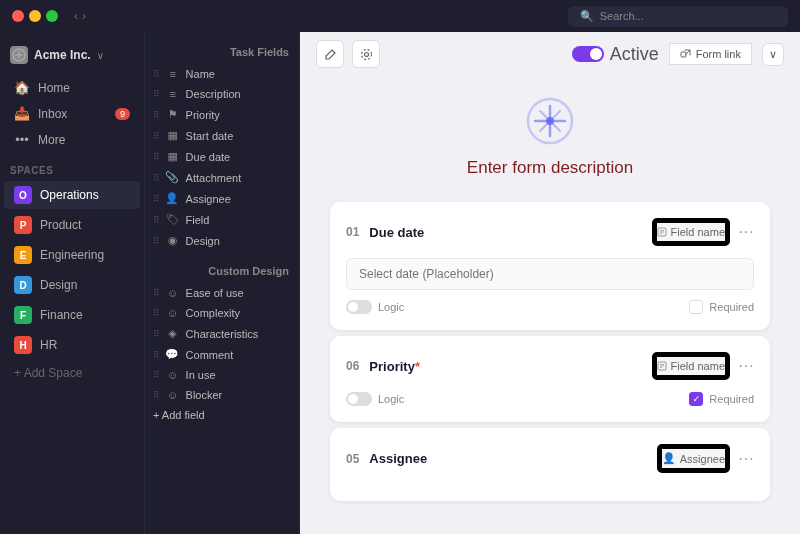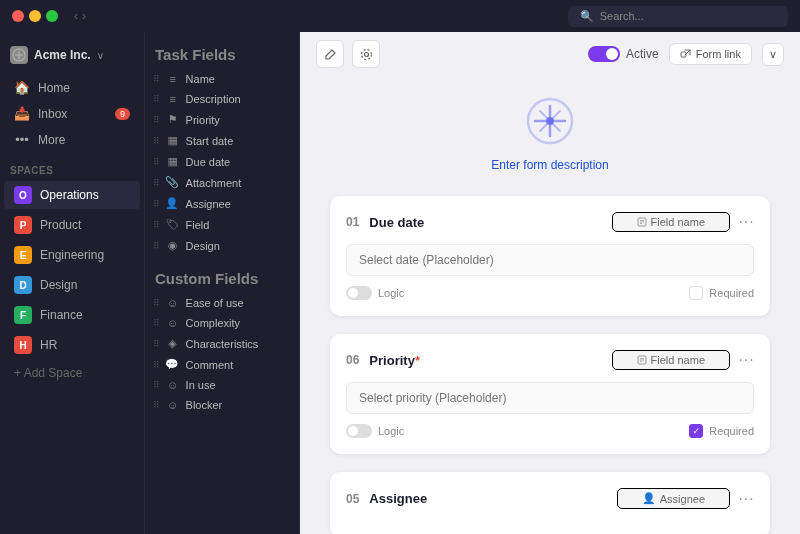--- a/index.html
+++ b/index.html
@@ -215,22 +215,23 @@
       width: 155px;
       background: #1e1e2e;
       border-right: 1px solid #2a2a3e;
       padding: 8px 0;
       overflow-y: auto;
       flex-shrink: 0;
     }
     .fields-section-title {
       padding: 6px 10px;
       color: #888;
-      font-size: 15px;
+      font-size: 11px;
       font-weight: 600;
+      text-align: right;
     }
     .field-row {
       display: flex;
       align-items: center;
       gap: 6px;
       padding: 4px 8px;
       cursor: pointer;
       color: #bbb;
       font-size: 11px;
     }
@@ -292,28 +293,28 @@
     }
     .toggle-knob {
       width: 12px;
       height: 12px;
       background: white;
       border-radius: 50%;
       position: absolute;
       right: 2px;
       top: 2px;
     }
-    .active-label { color: #555; font-size: 12px; }
+    .active-label { color: #555; font-size: 18px; }
     .form-link-btn {
       display: flex;
       align-items: center;
       gap: 5px;
       background: white;
       border: 1px solid #ddd;
-      border-radius: 6px;
+      border-radius: 0;
       padding: 4px 10px;
       cursor: pointer;
       font-size: 11px;
       color: #555;
     }
     .expand-btn {
       background: white;
       border: 1px solid #ddd;
       border-radius: 6px;
       padding: 4px 6px;
@@ -341,30 +342,30 @@
       width: 50px;
       height: 50px;
     }
     .form-title {
       font-size: 24px;
       font-weight: 700;
       color: #1a1a2e;
       margin-bottom: 6px;
     }
     .form-description {
-      color: #1d4ed8;
-      font-size: 12px;
+      color: #7f1d1d;
+      font-size: 17px;
     }
 
     
     .form-card {
       background: white;
       border-radius: 10px;
       padding: 16px;
-      margin-bottom: 18px;
+      margin-bottom: 6px;
       box-shadow: 0 1px 4px rgba(0,0,0,0.08);
     }
     .card-header {
       display: flex;
       align-items: center;
       justify-content: space-between;
       margin-bottom: 12px;
     }
     .card-header-left {
       display: flex;
@@ -385,23 +386,23 @@
     .card-header-right {
       display: flex;
       align-items: center;
       gap: 8px;
     }
     .field-name-badge {
       display: flex;
       align-items: center;
       gap: 4px;
       background: #f5f5f5;
-      border: 1px solid #000000;
+      border: 5px solid #000000;
       border-radius: 5px;
-      padding: 3px 24px;
+      padding: 3px 0;
       font-size: 11px;
       color: #666;
       cursor: pointer;
     }
     .more-btn {
       color: #999;
       font-size: 16px;
       cursor: pointer;
       background: none;
       border: none;
@@ -588,21 +589,21 @@
       <span class="drag-handle">⠿</span>
       <span class="field-icon">🏷</span>
       <span>Field</span>
     </div>
     <div class="field-row">
       <span class="drag-handle">⠿</span>
       <span class="field-icon">◉</span>
       <span>Design</span>
     </div>
 
-    <div class="fields-section-title" style="margin-top:8px;">Custom Fields</div>
+    <div class="fields-section-title" style="margin-top:8px;">Custom Design</div>
 
     <div class="field-row">
       <span class="drag-handle">⠿</span>
       <span class="field-icon">☺</span>
       <span>Ease of use</span>
     </div>
     <div class="field-row">
       <span class="drag-handle">⠿</span>
       <span class="field-icon">☺</span>
       <span>Complexity</span>
@@ -619,20 +620,23 @@
     </div>
     <div class="field-row">
       <span class="drag-handle">⠿</span>
       <span class="field-icon">☺</span>
       <span>In use</span>
     </div>
     <div class="field-row">
       <span class="drag-handle">⠿</span>
       <span class="field-icon">☺</span>
       <span>Blocker</span>
+    </div>
+    <div class="field-row">
+      <span>+ Add field</span>
     </div>
   </div>
 
   <div class="main-content">
 
     <div class="form-toolbar">
       <div class="form-toolbar-left">
         <div class="toolbar-icon-btn">
           <svg width="13" height="13" viewBox="0 0 13 13" fill="none">
             <path d="M8 2L11 5L5 11H2V8L8 2Z" stroke="#666" stroke-width="1.2" fill="none"></path>
@@ -728,21 +732,20 @@
                 <rect x="1" y="1" width="8" height="8" rx="1" stroke="#999" stroke-width="1"></rect>
                 <path d="M3 3.5H7" stroke="#999" stroke-width="0.8"></path>
                 <path d="M3 5H7" stroke="#999" stroke-width="0.8"></path>
                 <path d="M3 6.5H5" stroke="#999" stroke-width="0.8"></path>
               </svg>
               <span>Field name</span>
             </div>
             <button class="more-btn">···</button>
           </div>
         </div>
-        <input class="card-input" type="text" readonly="" placeholder="Select priority (Placeholder)" style="">
         <div class="card-footer">
           <div class="logic-toggle">
             <div class="mini-toggle off">
               <div class="mini-knob"></div>
             </div>
             <span class="logic-label">Logic</span>
           </div>
           <div class="required-check">
             <div class="check-box checked">✓</div>
             <span>Required</span>

